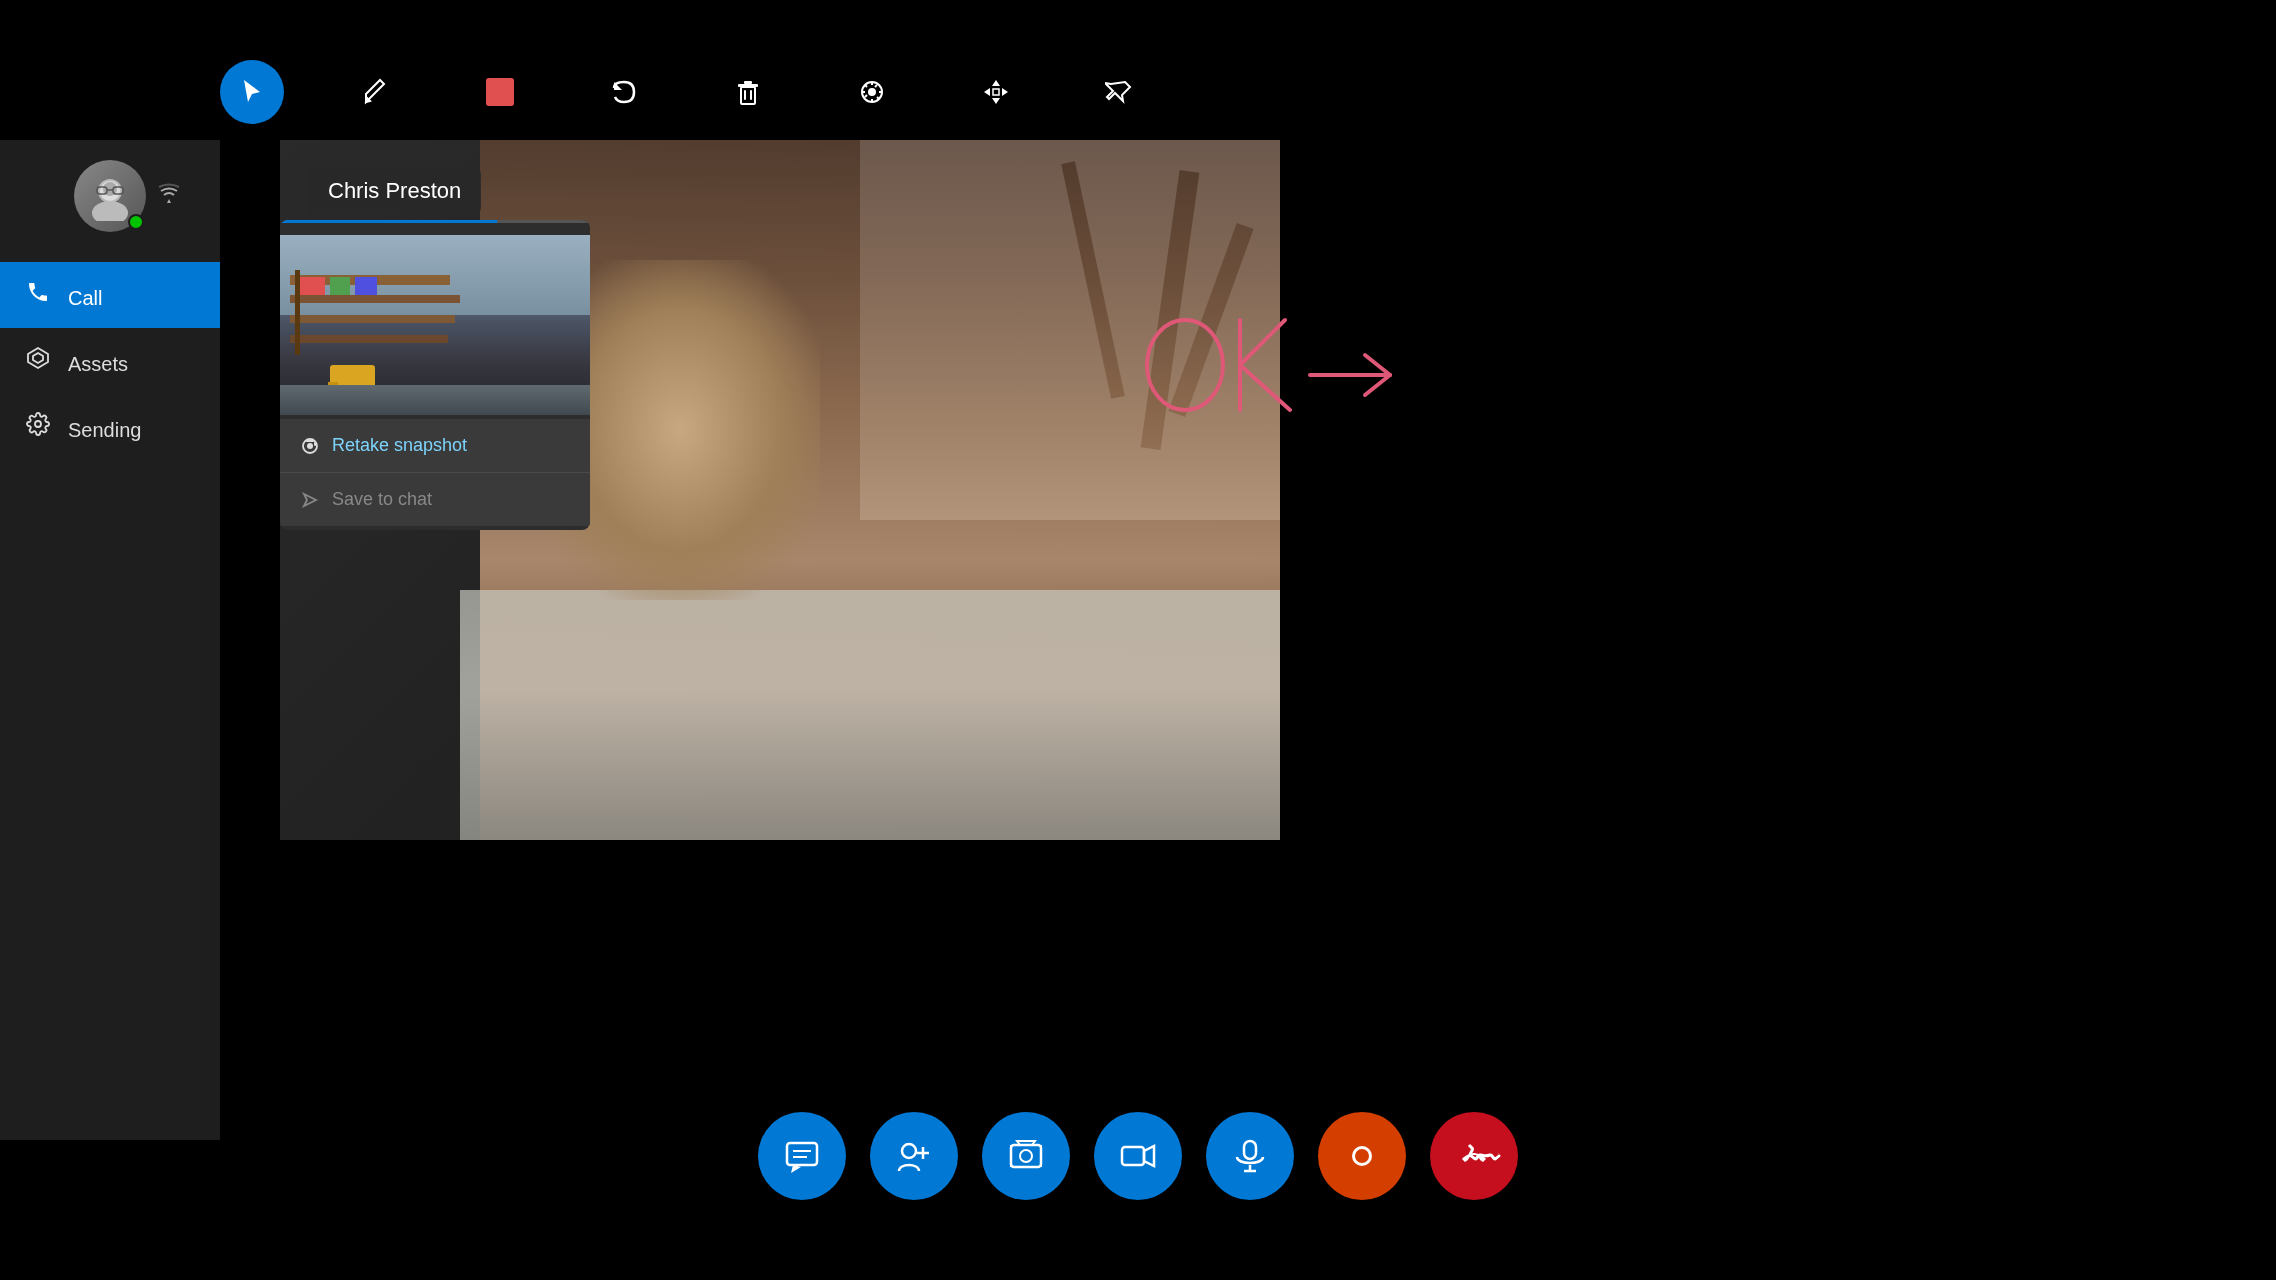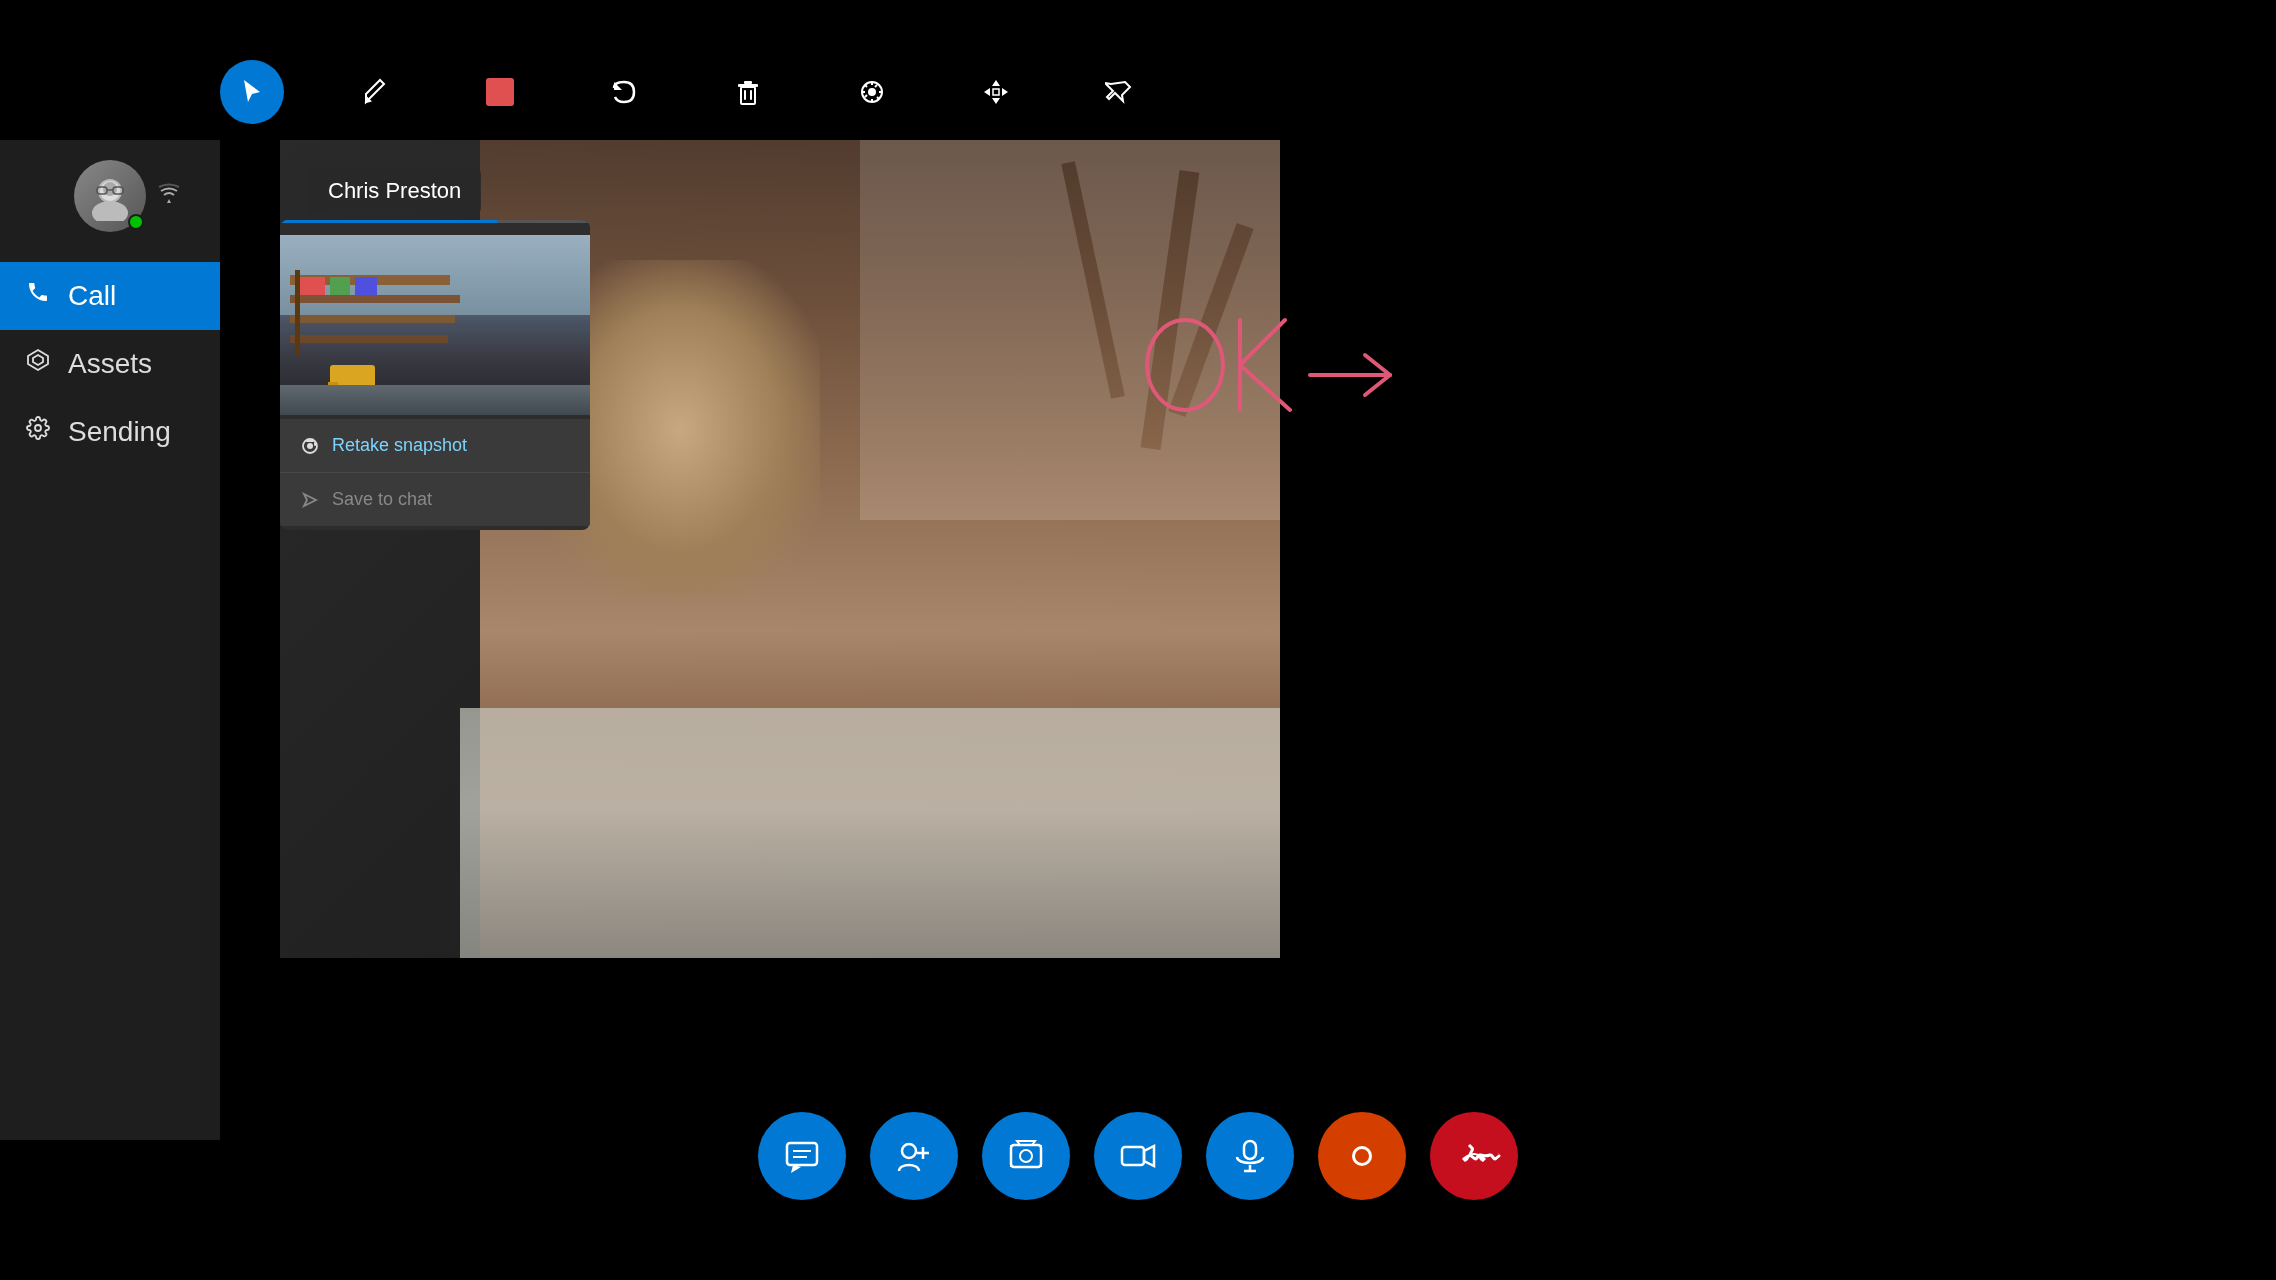--- a/index.html
+++ b/index.html
@@ -96,26 +96,26 @@
     }
 
     .sidebar-nav {
       width: 100%;
       display: flex;
       flex-direction: column;
     }
 
     .sidebar-item {
       display: flex;
-      align-items: flex-start;
+      align-items: flex-end;
       gap: 16px;
       padding: 18px 24px;
       cursor: pointer;
       color: #ddd;
-      font-size: 28px;
+      font-size: 20px;
       font-weight: 400;
       border-radius: 0;
       transition: background 0.15s;
     }
 
     .sidebar-item.active {
       background: #0078d4;
       color: #fff;
     }
 
@@ -133,21 +133,21 @@
       right: 0;
       height: 860px;
       background: #000;
     }
 
     .video-feed {
       position: absolute;
       top: 0;
       left: 60px;
       width: 1000px;
-      height: 818px;
+      height: 700px;
       background: linear-gradient(135deg, #2a2a2a 0%, #1a1a1a 100%);
       overflow: hidden;
     }
 
     .participant-name {
       position: absolute;
       top: 28px;
       left: 28px;
       background: rgba(40,40,40,0.85);
       color: #fff;

